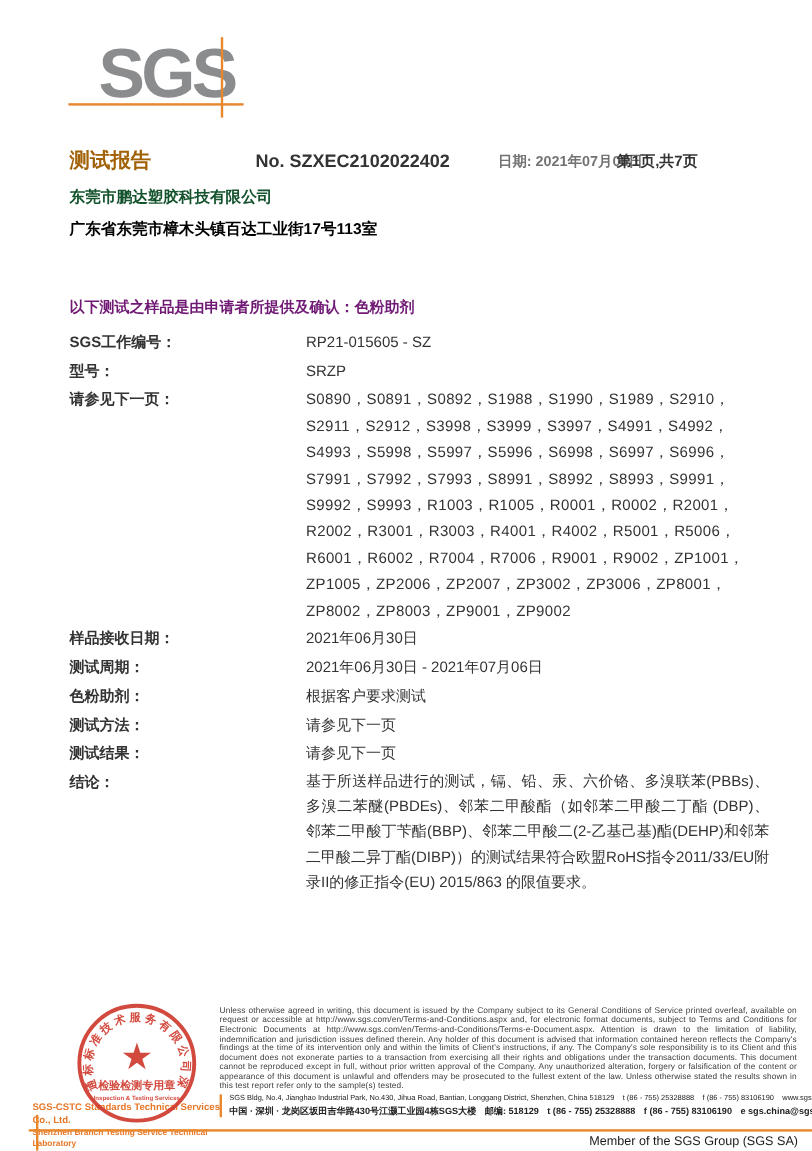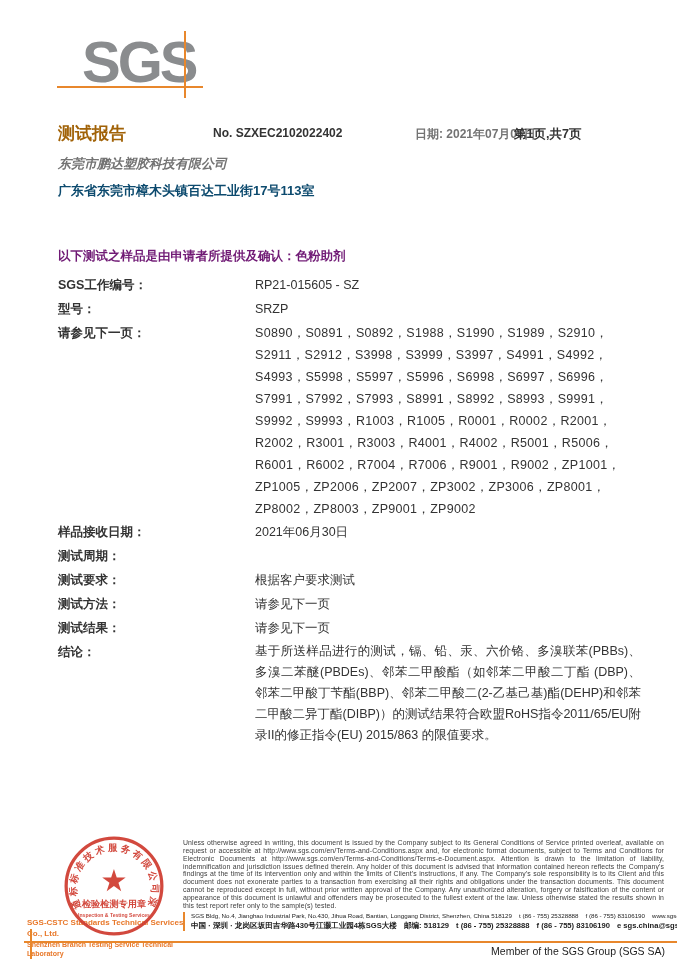--- a/index.html
+++ b/index.html
@@ -13,26 +13,26 @@
   .logo-wrap { position:absolute; left:0; top:0; width:260px; height:110px; }
   .logo-text {
     position:absolute; left:82px; top:28px;
     font-size:58px; font-weight:800; letter-spacing:-3px;
     color:#8a8c8e; font-family:"Liberation Sans","DejaVu Sans",sans-serif;
   }
   .logo-hline { position:absolute; left:57px; top:86px; width:146px; height:2px; background:#e8872c; }
   .logo-vline { position:absolute; left:184px; top:31px; width:2px; height:67px; background:#e8872c; }
   
   .hdr-title { position:absolute; left:58px; top:122px; font-size:17px; font-weight:700; color:#a16207; }
-  .hdr-no    { position:absolute; left:213px; top:126px; font-size:12px; font-weight:600; color:#333; }
+  .hdr-no    { position:absolute; left:213px; top:126px; font-size:15px; font-weight:600; color:#333; }
   .hdr-date  { position:absolute; left:415px; top:126px; font-size:12px; font-weight:600; color:#737373; }
   .hdr-page  { position:absolute; left:514px; top:126px; font-size:12.5px; font-weight:600; color:#333; }
   
-  .company { position:absolute; left:58px; top:155px; font-size:13px; font-weight:600; color:#737373;font-style:italic; }
-  .address { position:absolute; left:58px; top:182px; font-size:13px; font-weight:600; color:#0c4a6e; }
+  .company { position:absolute; left:58px; top:155px; font-size:13px; font-weight:600; color:#14532d; }
+  .address { position:absolute; left:58px; top:182px; font-size:13px; font-weight:600; color:#000000; }
   
   .sample-note { position:absolute; left:58px; top:248px; font-size:12.5px; font-weight:600; color:#701a75; }
   
   .fields { position:absolute; left:58px; top:274px; right:36px; }
   .frow { display:flex; margin-bottom:1px;gap:20px; }
   .flabel { width:177px; flex:0 0 177px; font-size:12.5px; font-weight:600; color:#333; line-height:23px; }
   .fvalue { flex:1; font-size:12.5px; font-weight:500; color:#333; line-height:23px; white-space:pre-line; }
   .fvalue.refs { line-height:22px; letter-spacing:0.3px; }
   .fvalue.para { line-height:21px; text-align:justify; }
   
@@ -96,36 +96,37 @@
 R6001，R6002，R7004，R7006，R9001，R9002，ZP1001，
 ZP1005，ZP2006，ZP2007，ZP3002，ZP3006，ZP8001，
 ZP8002，ZP8003，ZP9001，ZP9002</div>
   </div>
   <div class="frow">
     <div class="flabel">样品接收日期：</div>
     <div class="fvalue">2021年06月30日</div>
   </div>
   <div class="frow">
     <div class="flabel">测试周期：</div>
+    <div class="fvalue">2021年06月30日 - 2021年07月06日</div>
   </div>
   <div class="frow">
-    <div class="flabel">测试要求：</div>
+    <div class="flabel">色粉助剂：</div>
     <div class="fvalue">根据客户要求测试</div>
   </div>
   <div class="frow">
     <div class="flabel">测试方法：</div>
     <div class="fvalue">请参见下一页</div>
   </div>
   <div class="frow">
     <div class="flabel">测试结果：</div>
     <div class="fvalue">请参见下一页</div>
   </div>
   <div class="frow">
     <div class="flabel">结论：</div>
-    <div class="fvalue para">基于所送样品进行的测试，镉、铅、汞、六价铬、多溴联苯(PBBs)、多溴二苯醚(PBDEs)、邻苯二甲酸酯（如邻苯二甲酸二丁酯 (DBP)、邻苯二甲酸丁苄酯(BBP)、邻苯二甲酸二(2-乙基己基)酯(DEHP)和邻苯二甲酸二异丁酯(DIBP)）的测试结果符合欧盟RoHS指令2011/65/EU附录II的修正指令(EU) 2015/863 的限值要求。</div>
+    <div class="fvalue para">基于所送样品进行的测试，镉、铅、汞、六价铬、多溴联苯(PBBs)、多溴二苯醚(PBDEs)、邻苯二甲酸酯（如邻苯二甲酸二丁酯 (DBP)、邻苯二甲酸丁苄酯(BBP)、邻苯二甲酸二(2-乙基己基)酯(DEHP)和邻苯二甲酸二异丁酯(DIBP)）的测试结果符合欧盟RoHS指令2011/33/EU附录II的修正指令(EU) 2015/863 的限值要求。</div>
   </div>
 </div>
 
 <div class="footer-co">
   <div class="l1">SGS-CSTC Standards Technical Services Co., Ltd.</div>
   <div class="l2">Shenzhen Branch Testing Service Technical Laboratory</div>
 </div>
 
 <svg class="stamp" viewBox="0 0 110 110">
   <defs>

